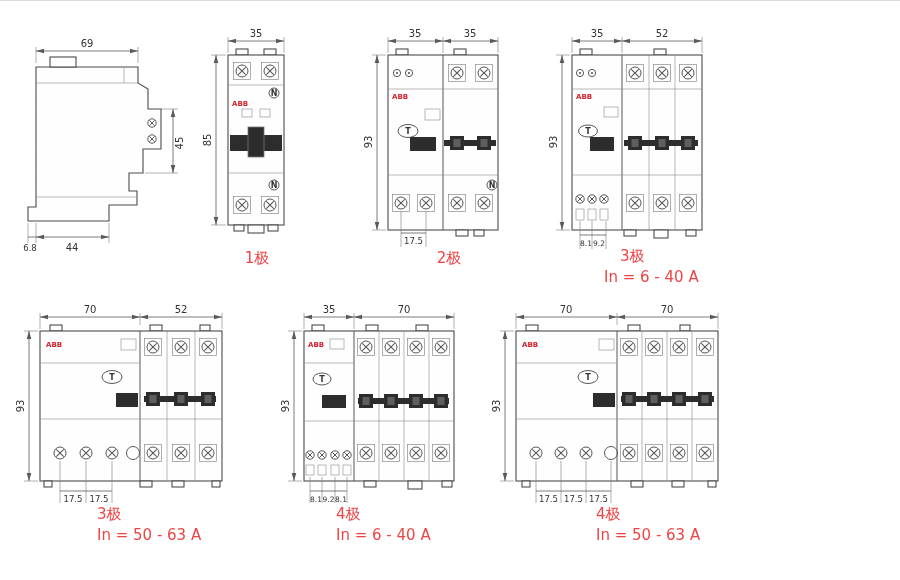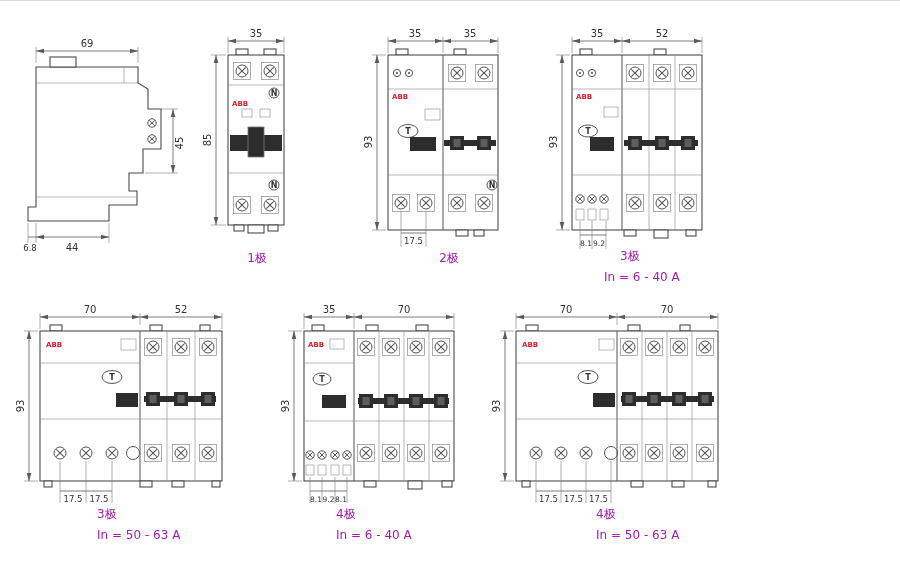--- a/index.html
+++ b/index.html
@@ -1,21 +1,21 @@
 <!DOCTYPE html>
 <html><head>
 <meta charset="utf-8">
 <style>
   * { margin:0; padding:0; box-sizing:border-box; }
   html,body { background:#fff; }
   body { font-family:"DejaVu Sans","Liberation Sans",sans-serif; }
   .canvas { position:relative; width:900px; height:580px; background:#fff; overflow:hidden; border-top:1px solid #dcdcdc; }
   .fig { position:absolute; }
   svg { overflow:visible; display:block; }
-  .cap { position:absolute; font-size:12px; color:#a21caf; line-height:21px; }
+  .cap { position:absolute; font-size:15px; color:#ef4444; line-height:21px; }
   .cap.center { text-align:center; }
   .cap .c1.ind { padding-left:16px; }
   
   .body { fill:#fefefe; stroke:#4b4b4b; stroke-width:1.1; }
   .ln   { stroke:#565656; stroke-width:1; fill:none; }
   .thin { stroke:#8a8a8a; stroke-width:0.6; fill:none; }
   .dim  { stroke:#5a5a5a; stroke-width:0.8; fill:none; }
   .ext  { stroke:#7a7a7a; stroke-width:0.6; fill:none; }
   .dark { fill:#2d2d2d; }
   .dtx   { font-size:10px; fill:#333; text-anchor:middle; }

